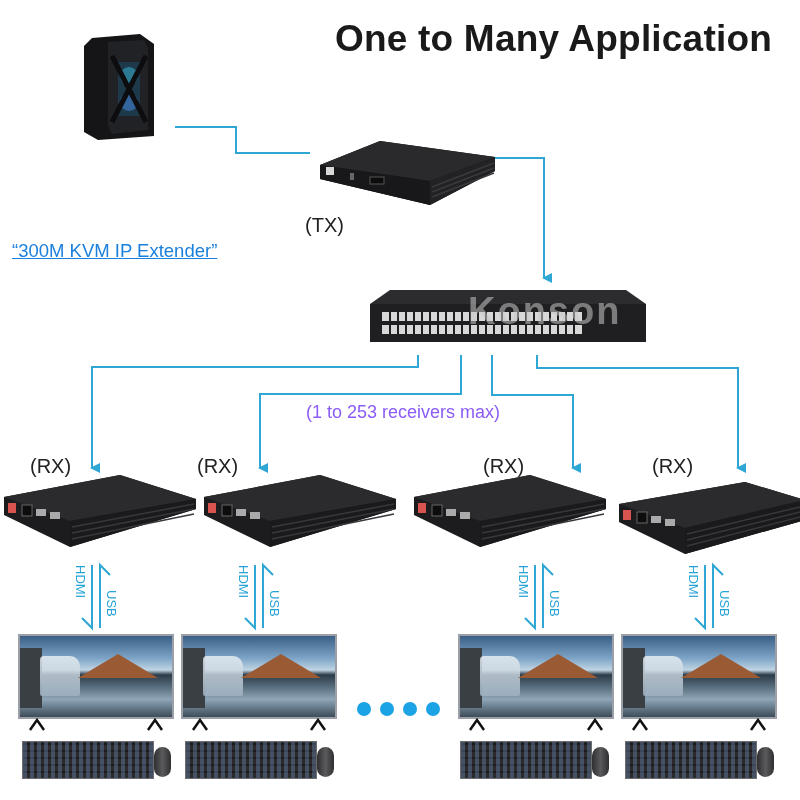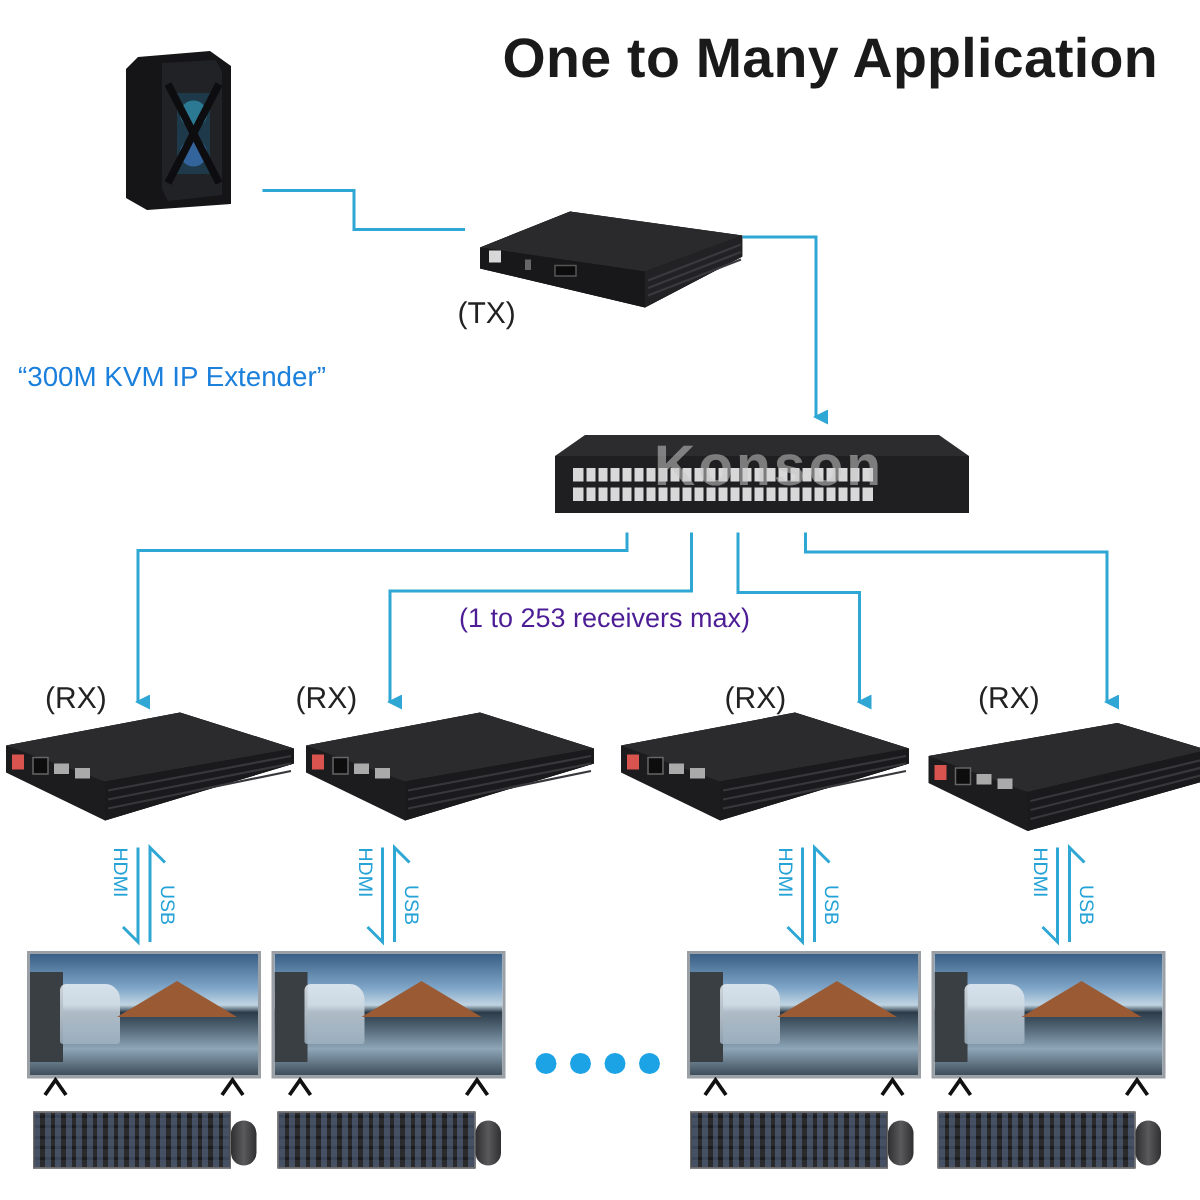--- a/index.html
+++ b/index.html
@@ -1,21 +1,21 @@
 <!DOCTYPE html>
 <html><head>
 <meta charset="utf-8">
 <style>
   html,body{margin:0;padding:0;background:#ffffff;}
   body{width:800px;height:800px;position:relative;overflow:hidden;font-family:"Liberation Sans",sans-serif;}
   .abs{position:absolute;}
   .title{right:28px;top:14px;font-weight:bold;font-size:37px;line-height:50px;color:#1a1a1a;letter-spacing:0.2px;}
-  .note{left:12px;top:234px;color:#1b7fdc;font-size:18.5px;line-height:33px;}
+  .note{left:12px;top:234px;color:#1b7fdc;font-size:18.5px;line-height:33px;text-decoration:underline;}
   .label{color:#222;font-size:20px;}
-  .small-label{color:#4c1d95;font-size:18px;}
+  .small-label{color:#8b5cf6;font-size:18px;}
   svg.lines{position:absolute;left:0;top:0;}
   
   .pc{left:78px;top:32px;width:82px;height:110px;}
   
   .device{width:175px;height:80px;}
   .screen{width:156px;height:85px;border:2px solid #9aa0a6;box-sizing:border-box;overflow:hidden;background:linear-gradient(180deg,#3a5f86 0%,#7fa6c8 28%,#c0d4e2 42%,#2c3b48 48%,#556a7a 62%,#8ea6b8 78%,#3d4c58 100%);}
   .mountain{position:absolute;right:14px;top:18px;width:0;height:0;border-left:40px solid transparent;border-right:40px solid transparent;border-bottom:24px solid #9a5a34;}
   .waterfall{position:absolute;left:20px;top:20px;width:40px;height:40px;background:linear-gradient(180deg,#e8eef3,#9fb2c2);opacity:0.85;border-radius:4px 10px 2px 2px;}
   .rock{position:absolute;left:0;top:12px;width:22px;height:60px;background:#3a3f44;}
   .keyboard{width:132px;height:38px;background:#2b2b2e;border:1px solid #6d6d70;box-sizing:border-box;background-image:repeating-linear-gradient(90deg,rgba(120,150,200,0.35) 0 4px,transparent 4px 7px),repeating-linear-gradient(0deg,transparent 0 5px,#1c1c1e 5px 7px);}
@@ -85,21 +85,21 @@
     <g stroke="#3a3a3e" stroke-width="1.5">
       <line x1="122" y1="52" x2="184" y2="28"></line>
       <line x1="122" y1="57" x2="184" y2="33"></line>
       <line x1="122" y1="62" x2="184" y2="38"></line>
     </g>
     <rect x="16" y="32" width="8" height="8" fill="#d8d8d8"></rect>
     <rect x="40" y="38" width="4" height="7" fill="#666"></rect>
     <rect x="60" y="42" width="14" height="7" fill="#0c0c0c" stroke="#555"></rect>
   </svg>
 </div>
-<div class="abs label" style="left:305px;top:198px;">(TX)</div>
+<div class="abs label" style="left:305px;top:214px;">(TX)</div>
 
 <div class="abs note">
   <div>“300M KVM IP Extender”</div>
 </div>
 
 <div class="abs" style="left:368px;top:286px;width:280px;height:58px;">
   <svg width="280" height="58" viewBox="0 0 280 58">
     <polygon points="22,4 258,4 278,18 2,18" fill="#2c2c2f"></polygon>
     <rect x="2" y="18" width="276" height="38" fill="#1f1f22"></rect>
     <g fill="#d8d8d8">
@@ -126,21 +126,21 @@
         <line x1="150" y1="24" x2="150" y2="50"></line>
         <line x1="158" y1="24" x2="158" y2="50"></line>
       <line x1="166" y1="24" x2="166" y2="50"></line>
         <line x1="174" y1="24" x2="174" y2="50"></line>
         <line x1="182" y1="24" x2="182" y2="50"></line>
       <line x1="190" y1="24" x2="190" y2="50"></line>
         <line x1="198" y1="24" x2="198" y2="50"></line>
         <line x1="206" y1="24" x2="206" y2="50"></line>
     </g>
   </svg>
-  <div class="abs watermark" style="left:68px;top:4px;">Konson</div>
+  <div class="abs watermark" style="left:100px;top:4px;">Konson</div>
 </div>
 
 <div class="abs small-label" style="left:306px;top:402px;">(1 to 253 receivers max)</div>
 
 <div class="abs" style="left:0;top:455px;width:800px;height:345px;">
 
   <div class="abs label" style="left:30px;top:0;">(RX)</div>
   <div class="abs" style="left:0;top:18px;">
     <svg width="200" height="80" viewBox="0 0 200 80">
       <polygon points="4,24 120,2 196,26 196,36 70,74 4,42" fill="#1c1c1e"></polygon>

